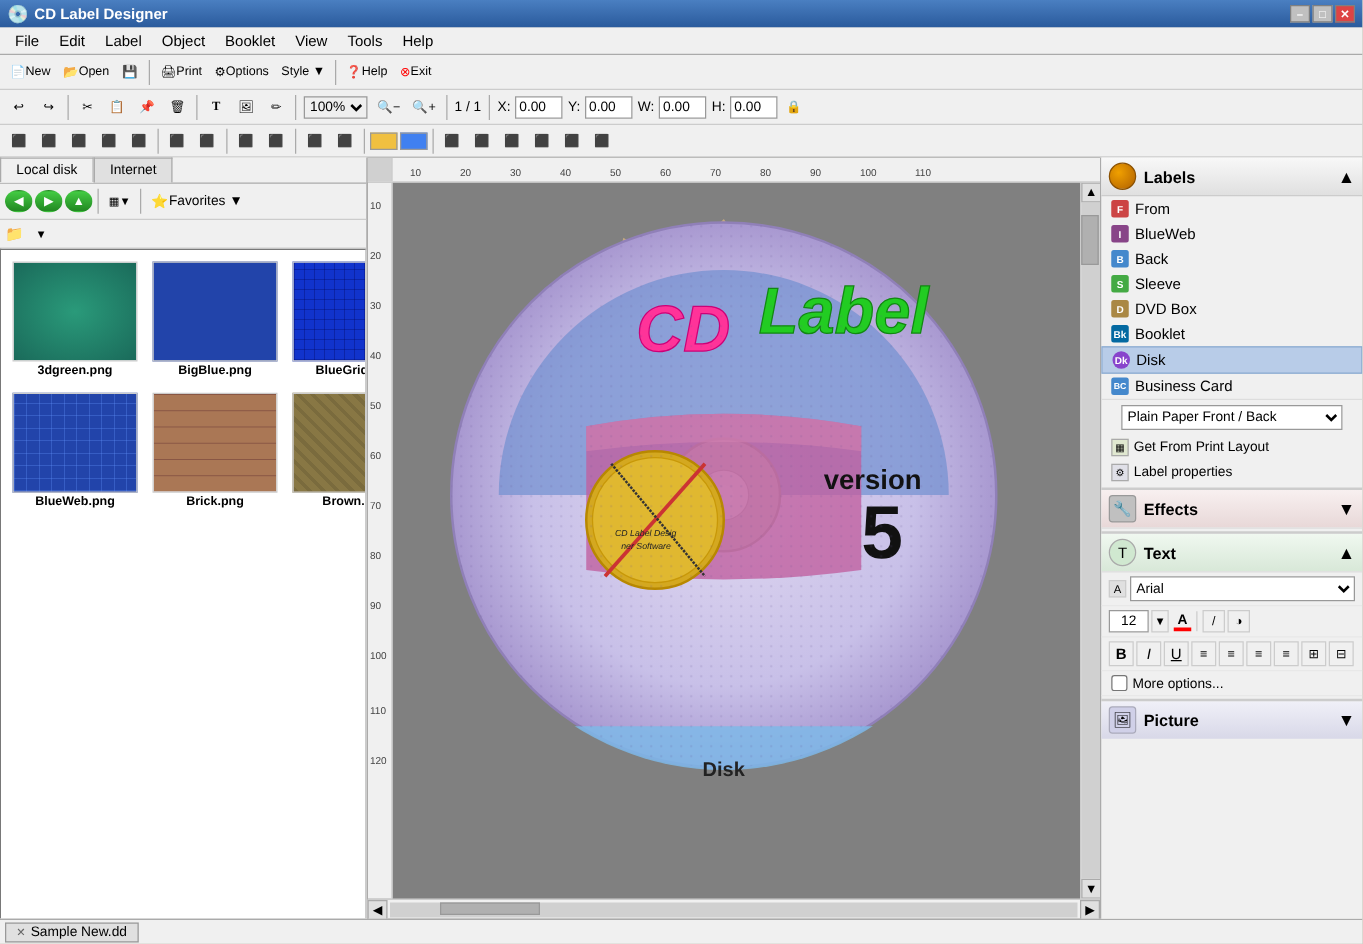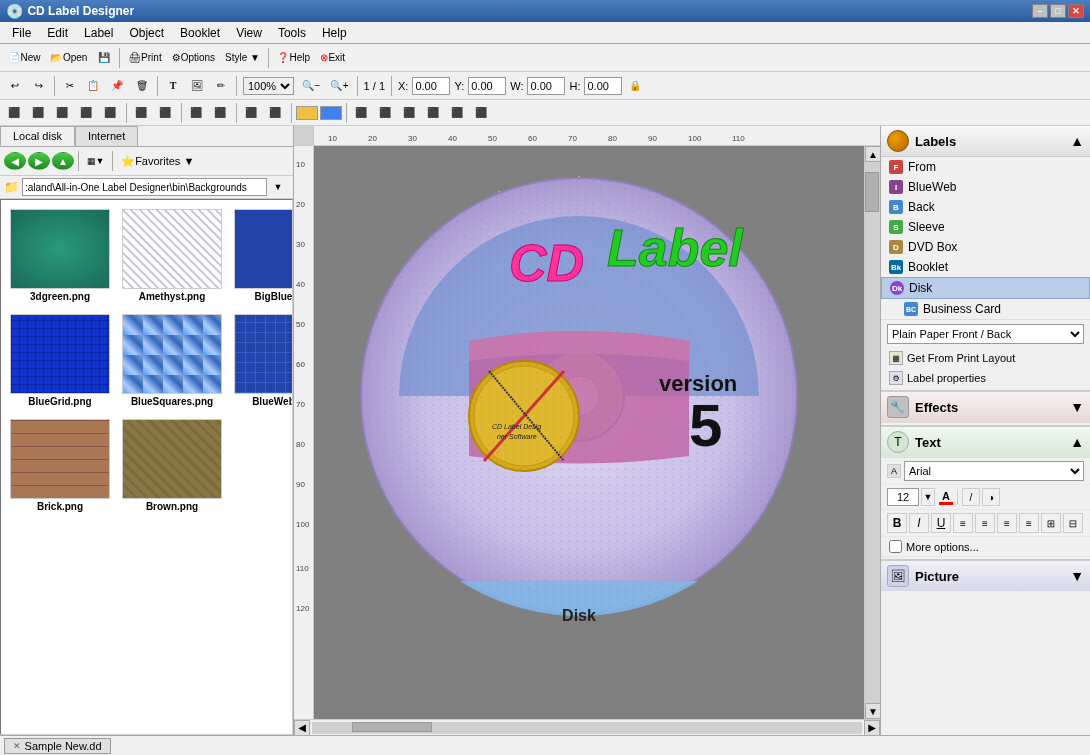--- a/index.html
+++ b/index.html
@@ -209,45 +209,36 @@
       <div class="tb-btn" style="background:linear-gradient(to bottom,#44cc44,#228822); border-radius:50%; width:18px; height:18px; color:white; font-size:10px;">▶</div>
       <div class="tb-btn" style="background:linear-gradient(to bottom,#44cc44,#228822); border-radius:50%; width:18px; height:18px; color:white; font-size:10px;">▲</div>
       <div class="tb-sep"></div>
       <div class="tb-btn" style="font-size:9px;">▦▼</div>
       <div class="tb-sep"></div>
       <div class="tb-btn" style="font-size:11px;">⭐ <span>Favorites ▼</span></div>
     </div>
 
     <div id="path-bar">
       <span style="font-size:12px; margin-right:3px;">📁</span>
-      <input class="path-input" id="path-input" style="flex: 1 1 0%; height: 18px; border: 1px solid rgb(153, 153, 153); font-size: 10px; padding: 0px 2px;" value=":aland\All-in-One Label Designer\bin\Backgrounds">
       <div class="tb-btn" style="width:14px; height:18px; font-size:9px;">▼</div>
     </div>
 
     <div id="file-list-container" style="flex:1; overflow-y:scroll; background:white; border:1px inset #ccc;">
       <div id="file-grid">
         <div class="file-item">
           <div class="file-thumb thumb-teal"></div>
           <span class="file-name">3dgreen.png</span>
         </div>
         <div class="file-item">
-          <div class="file-thumb thumb-amethyst"></div>
-          <span class="file-name">Amethyst.png</span>
-        </div>
-        <div class="file-item">
           <div class="file-thumb thumb-bigblue"></div>
           <span class="file-name">BigBlue.png</span>
         </div>
         <div class="file-item">
           <div class="file-thumb thumb-bluegrid"></div>
           <span class="file-name">BlueGrid.png</span>
-        </div>
-        <div class="file-item">
-          <div class="file-thumb thumb-bluesquares" style="background: linear-gradient(45deg, #5599ee, #aaccff, #3366bb, #88aadd); background-size: 20px 20px;"></div>
-          <span class="file-name">BlueSquares.png</span>
         </div>
         <div class="file-item">
           <div class="file-thumb thumb-blueweb" style="background:#2244aa; background-image: repeating-linear-gradient(0deg,rgba(100,150,255,0.3) 0,rgba(100,150,255,0.3) 1px,transparent 1px,transparent 10px), repeating-linear-gradient(90deg,rgba(100,150,255,0.3) 0,rgba(100,150,255,0.3) 1px,transparent 1px,transparent 10px);"></div>
           <span class="file-name">BlueWeb.png</span>
         </div>
         <div class="file-item">
           <div class="file-thumb" style="background: repeating-linear-gradient(0deg, #aa7755 0px, #aa7755 12px, #885544 12px, #885544 13px); background-size: 100% 13px;"></div>
           <span class="file-name">Brick.png</span>
         </div>
         <div class="file-item">
@@ -407,27 +398,27 @@
         <span>DVD Box</span>
       </div>
       <div class="label-item" style="display:flex; align-items:center; padding:3px 8px; gap:5px; font-size:12px;">
         <div style="width:14px; height:14px; background:#0369a1; border-radius:2px; display:flex; align-items:center; justify-content:center; font-size:8px; color:white; font-weight:bold;">Bk</div>
         <span>Booklet</span>
       </div>
       <div class="label-item" style="display:flex; align-items:center; padding:3px 8px; gap:5px; font-size:12px; background:#b8cce8; border:1px solid #8aaad0;">
         <div style="width:14px; height:14px; background:#8844cc; border-radius:50%; display:flex; align-items:center; justify-content:center; font-size:8px; color:white; font-weight:bold;">Dk</div>
         <span>Disk</span>
       </div>
-      <div class="label-item" style="display:flex; align-items:center; padding:3px 23px; gap:5px; font-size:12px;">
+      <div class="label-item" style="display:flex; align-items:center; padding:3px 8px; gap:5px; font-size:12px;">
         <div style="width:14px; height:14px; background:#4488cc; border-radius:2px; display:flex; align-items:center; justify-content:center; font-size:7px; color:white; font-weight:bold;">BC</div>
         <span>Business Card</span>
       </div>
     </div>
 
-    <div style="display:flex; align-items:center; padding:4px 6px; border-top:1px solid #ddd;">
+    <div style="display:flex; align-items:center; padding:4px 16px; border-top:1px solid #ddd;">
       <select style="flex:1; height:20px; border:1px solid #999; font-size:11px; background:white;">
         <option>Plain Paper Front / Back</option>
         <option>Glossy Paper</option>
       </select>
     </div>
 
     <div style="display:flex; align-items:center; gap:4px; padding:3px 8px; cursor:pointer; font-size:11px;">
       <div style="width:14px; height:14px; background:#e0e8d0; border:1px solid #aaa; display:flex; align-items:center; justify-content:center; font-size:8px;">▦</div>
       <span>Get From Print Layout</span>
     </div>

